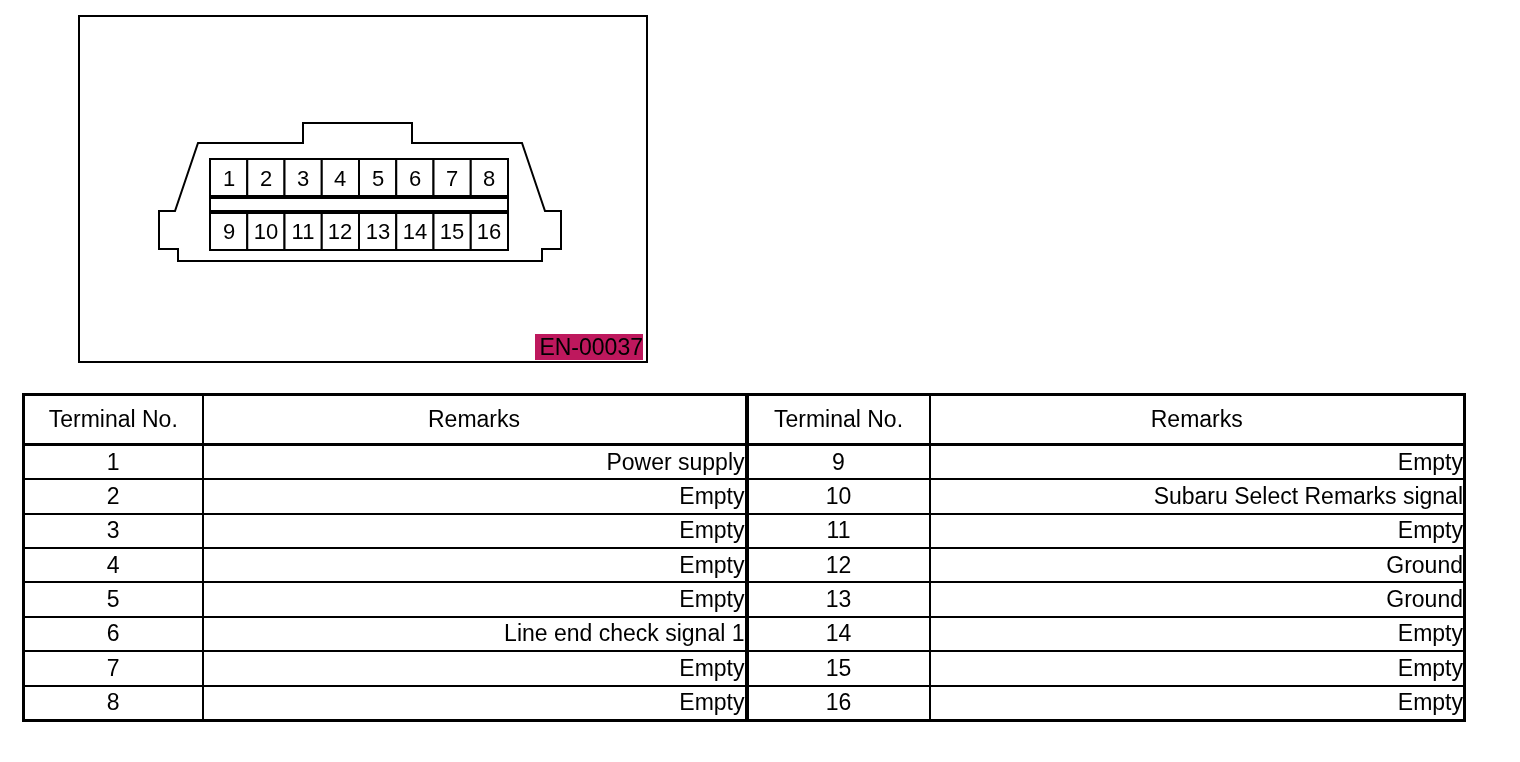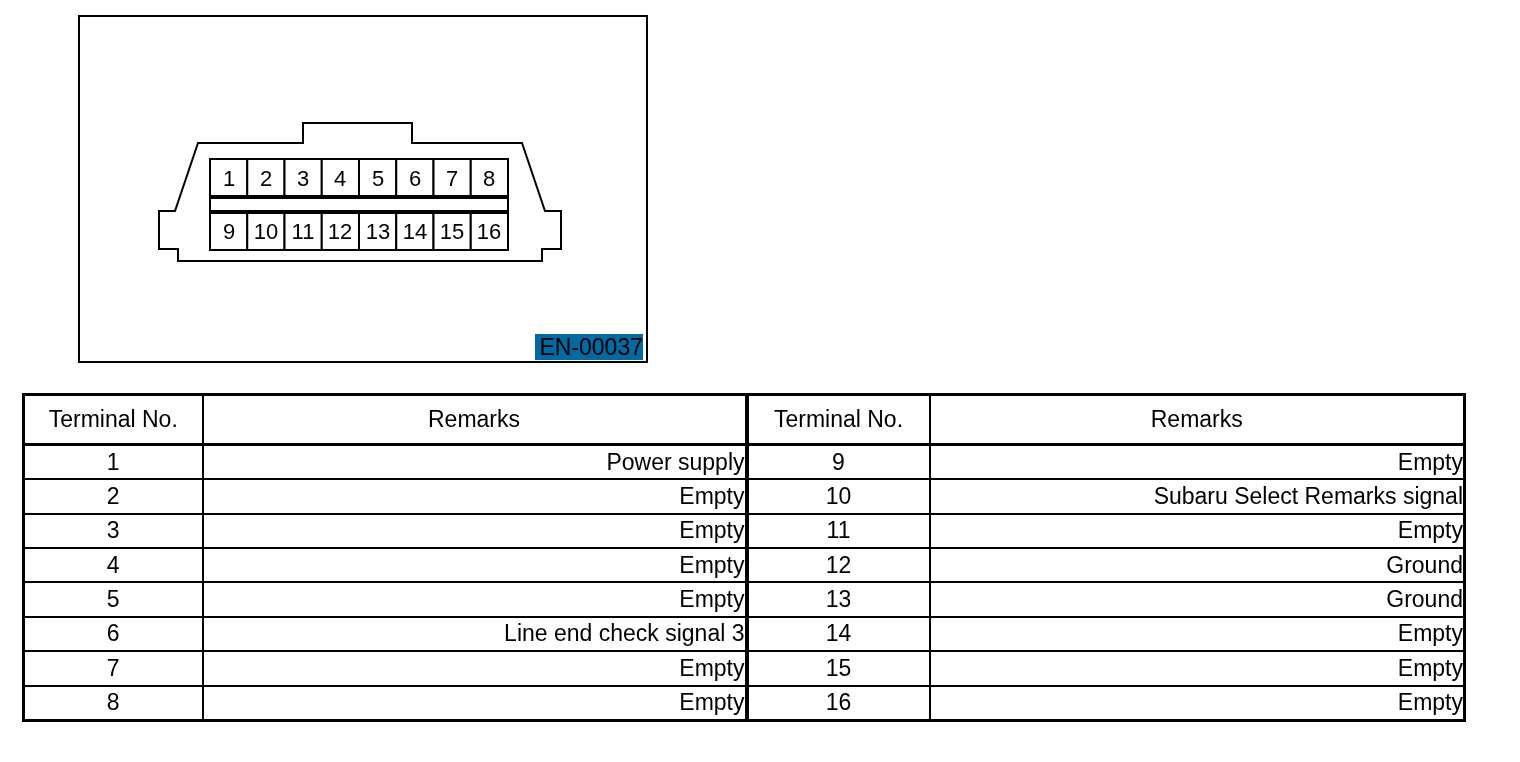--- a/index.html
+++ b/index.html
@@ -34,21 +34,21 @@
     width: 100%;
     height: 100%;
   }
   .figure-code {
     position: absolute;
     right: 3px;
     bottom: 1px;
     font-size: 23px;
     line-height: 26px;
     letter-spacing: 0;
-    background: #0369a1;
+    background: #be185d;
     padding-left: 4px;
   }
   .pin-text {
     font-family: "Liberation Sans", sans-serif;
     font-size: 22px;
     fill: #000000;
   }
 
   
   .terminal-table {
@@ -185,21 +185,21 @@
       <td class="remark">Ground</td>
     </tr>
     <tr>
       <td class="num">5</td>
       <td class="remark">Empty</td>
       <td class="num mid-divider">13</td>
       <td class="remark">Ground</td>
     </tr>
     <tr>
       <td class="num">6</td>
-      <td class="remark">Line end check signal 3</td>
+      <td class="remark">Line end check signal 1</td>
       <td class="num mid-divider">14</td>
       <td class="remark">Empty</td>
     </tr>
     <tr>
       <td class="num">7</td>
       <td class="remark">Empty</td>
       <td class="num mid-divider">15</td>
       <td class="remark">Empty</td>
     </tr>
     <tr>

